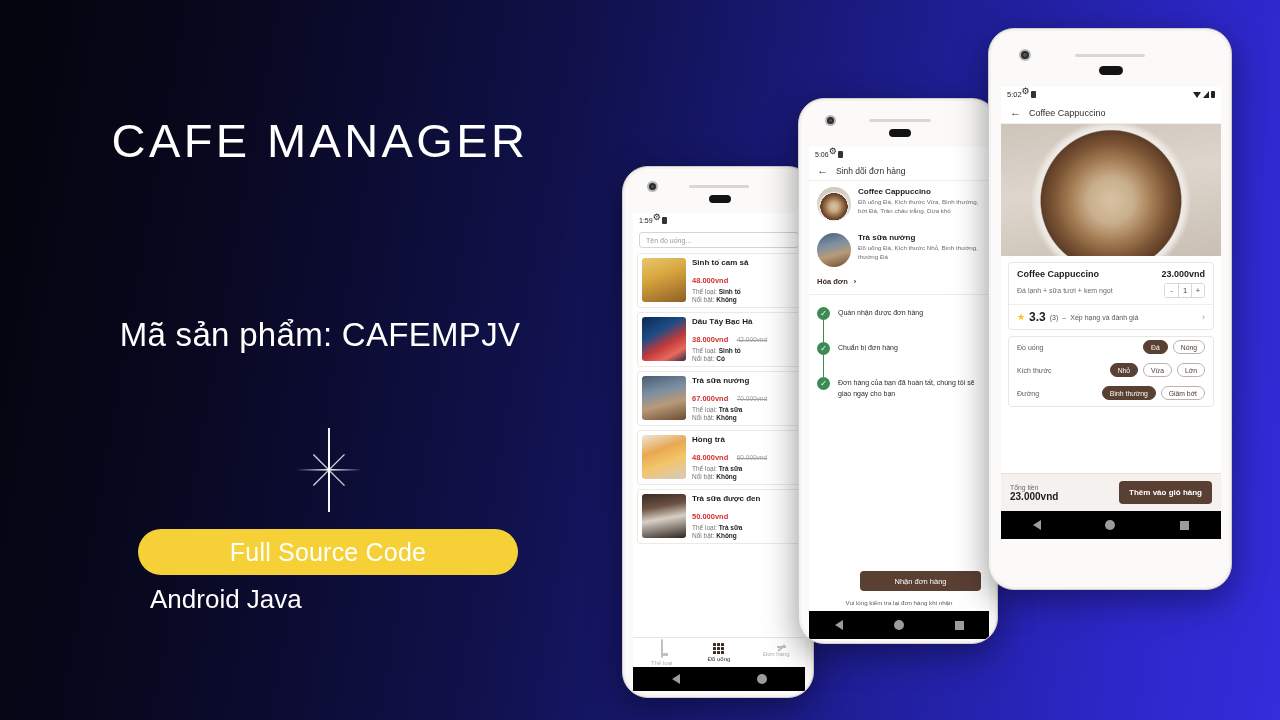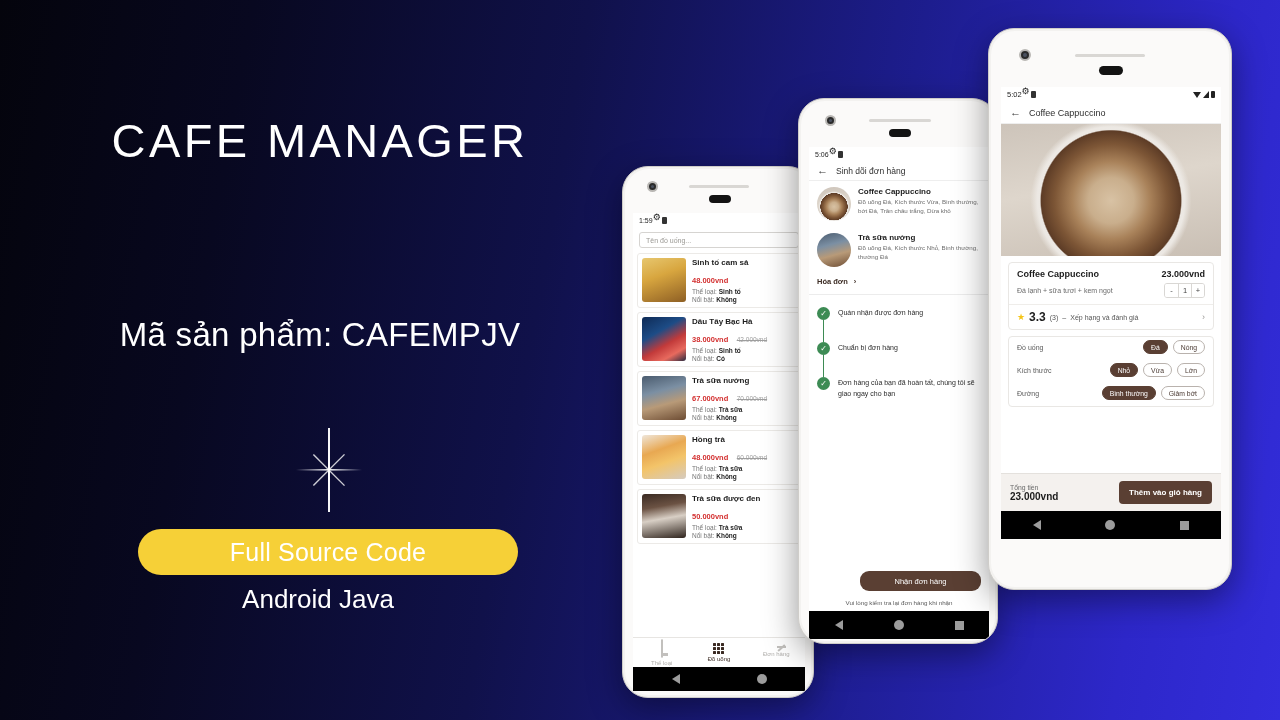--- a/index.html
+++ b/index.html
@@ -28,22 +28,22 @@
     font-size: 33px; font-weight: 400; letter-spacing: 0.3px;
   }
   .sparkle { position: absolute; left: 296px; top: 428px; width: 66px; height: 84px; }
   .cta-button {
     position: absolute; left: 138px; top: 529px; width: 380px; height: 46px;
     background: #f6d037; border-radius: 23px; border: none;
     color: #ffffff; font-size: 25px; font-weight: 400; letter-spacing: 0.2px;
     display: flex; align-items: center; justify-content: center; cursor: pointer;
   }
   .cta-sub {
-    position: absolute; left: 128px; top: 584px; width: 380px;
-    text-align: center; color: #ffffff; font-size: 26px; font-weight: 400;
+    position: absolute; left: 150px; top: 584px; width: 380px;
+    text-align: left; color: #ffffff; font-size: 26px; font-weight: 400;
   }
 
   
   .phone {
     position: absolute;
     background: #f3f2f0;
     border-radius: 26px;
     border: 1px solid #cfcdc9;
     box-shadow: 0 10px 34px rgba(0,0,0,0.42);
     overflow: hidden;
@@ -104,21 +104,21 @@
   .oname { font-size: 8px; font-weight: bold; color: #1d1d1d; margin-bottom: 2px; }
   .odesc { font-size: 6.2px; color: #6d6d6d; line-height: 1.45; }
   .invoice-row { display: flex; align-items: center; gap: 6px; padding: 4px 8px 8px; font-size: 7.5px; font-weight: bold; color: #3a2a22; border-bottom: 1px solid #ececec; }
   .timeline { padding: 12px 8px 4px; }
   .tstep { display: flex; gap: 8px; position: relative; padding-bottom: 22px; }
   .tstep:last-child { padding-bottom: 6px; }
   .tdot { width: 13px; height: 13px; border-radius: 50%; background: #3d8b54; flex: none; position: relative; z-index: 2; display:flex; align-items:center; justify-content:center; color:#fff; font-size:8px; line-height:1; }
   .tline { position: absolute; left: 6px; top: 13px; bottom: 0; width: 1px; background: #3d8b54; }
   .tstep:last-child .tline { display: none; }
   .ttext { font-size: 7px; color: #2b2b2b; line-height: 1.5; padding-top: 1px; }
-  .receive-btn { position: absolute; left: 8px; right: 8px; bottom: 48px; height: 20px; background: #5a3f33; border-radius: 9px; color: #fff; font-size: 7.5px; display: flex; align-items: center; justify-content: center; border: none; cursor:pointer;margin-left:43px; }
+  .receive-btn { position: absolute; left: 8px; right: 8px; bottom: 48px; height: 20px; background: #5a3f33; border-radius: 4px; color: #fff; font-size: 7.5px; display: flex; align-items: center; justify-content: center; border: none; cursor:pointer;margin-left:43px; }
   .receive-note { position: absolute; left: 8px; right: 8px; bottom: 33px; text-align: center; font-size: 6.2px; color: #5c5c5c; }
 
   
   #phoneR { left: 988px; top: 28px; width: 244px; height: 562px; }
   #screenR { left: 12px; top: 58px; width: 220px; height: 452px; }
   .hero { height: 132px; width: 100%; background-size: cover; background-position: center; }
   .card { background: #fff; border: 1px solid #e9e7e4; border-radius: 4px; margin: 6px 7px; }
   .card-row { display: flex; align-items: center; padding: 6px 8px; }
   .ptitle { font-size: 9px; font-weight: bold; color: #1b1b1b; }
   .pvalue { margin-left: auto; font-size: 9px; font-weight: bold; color: #1b1b1b; }

